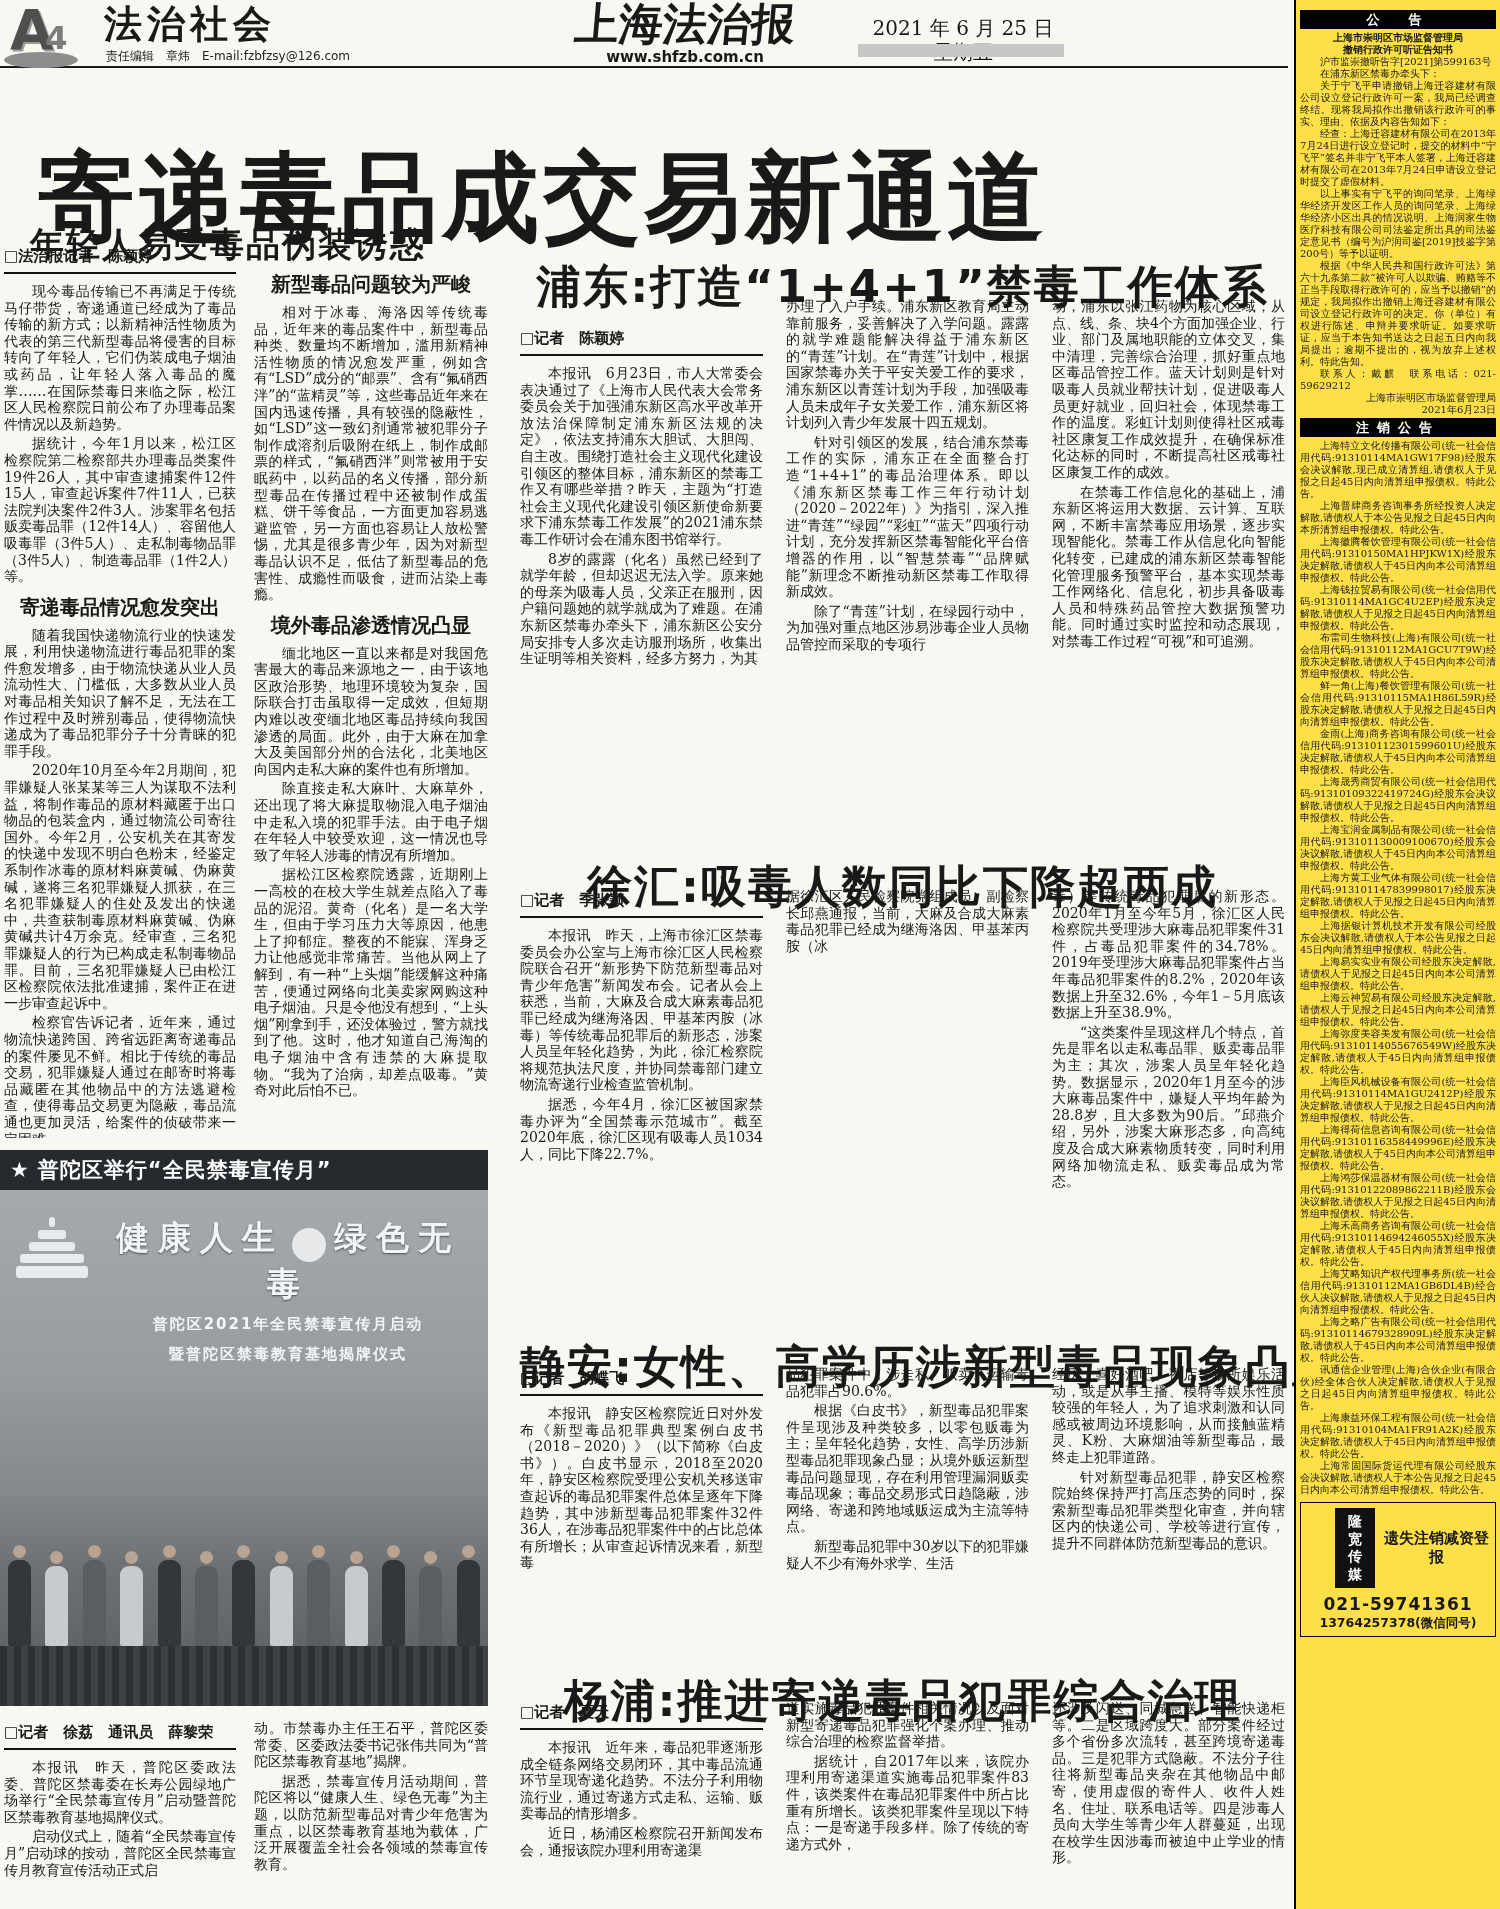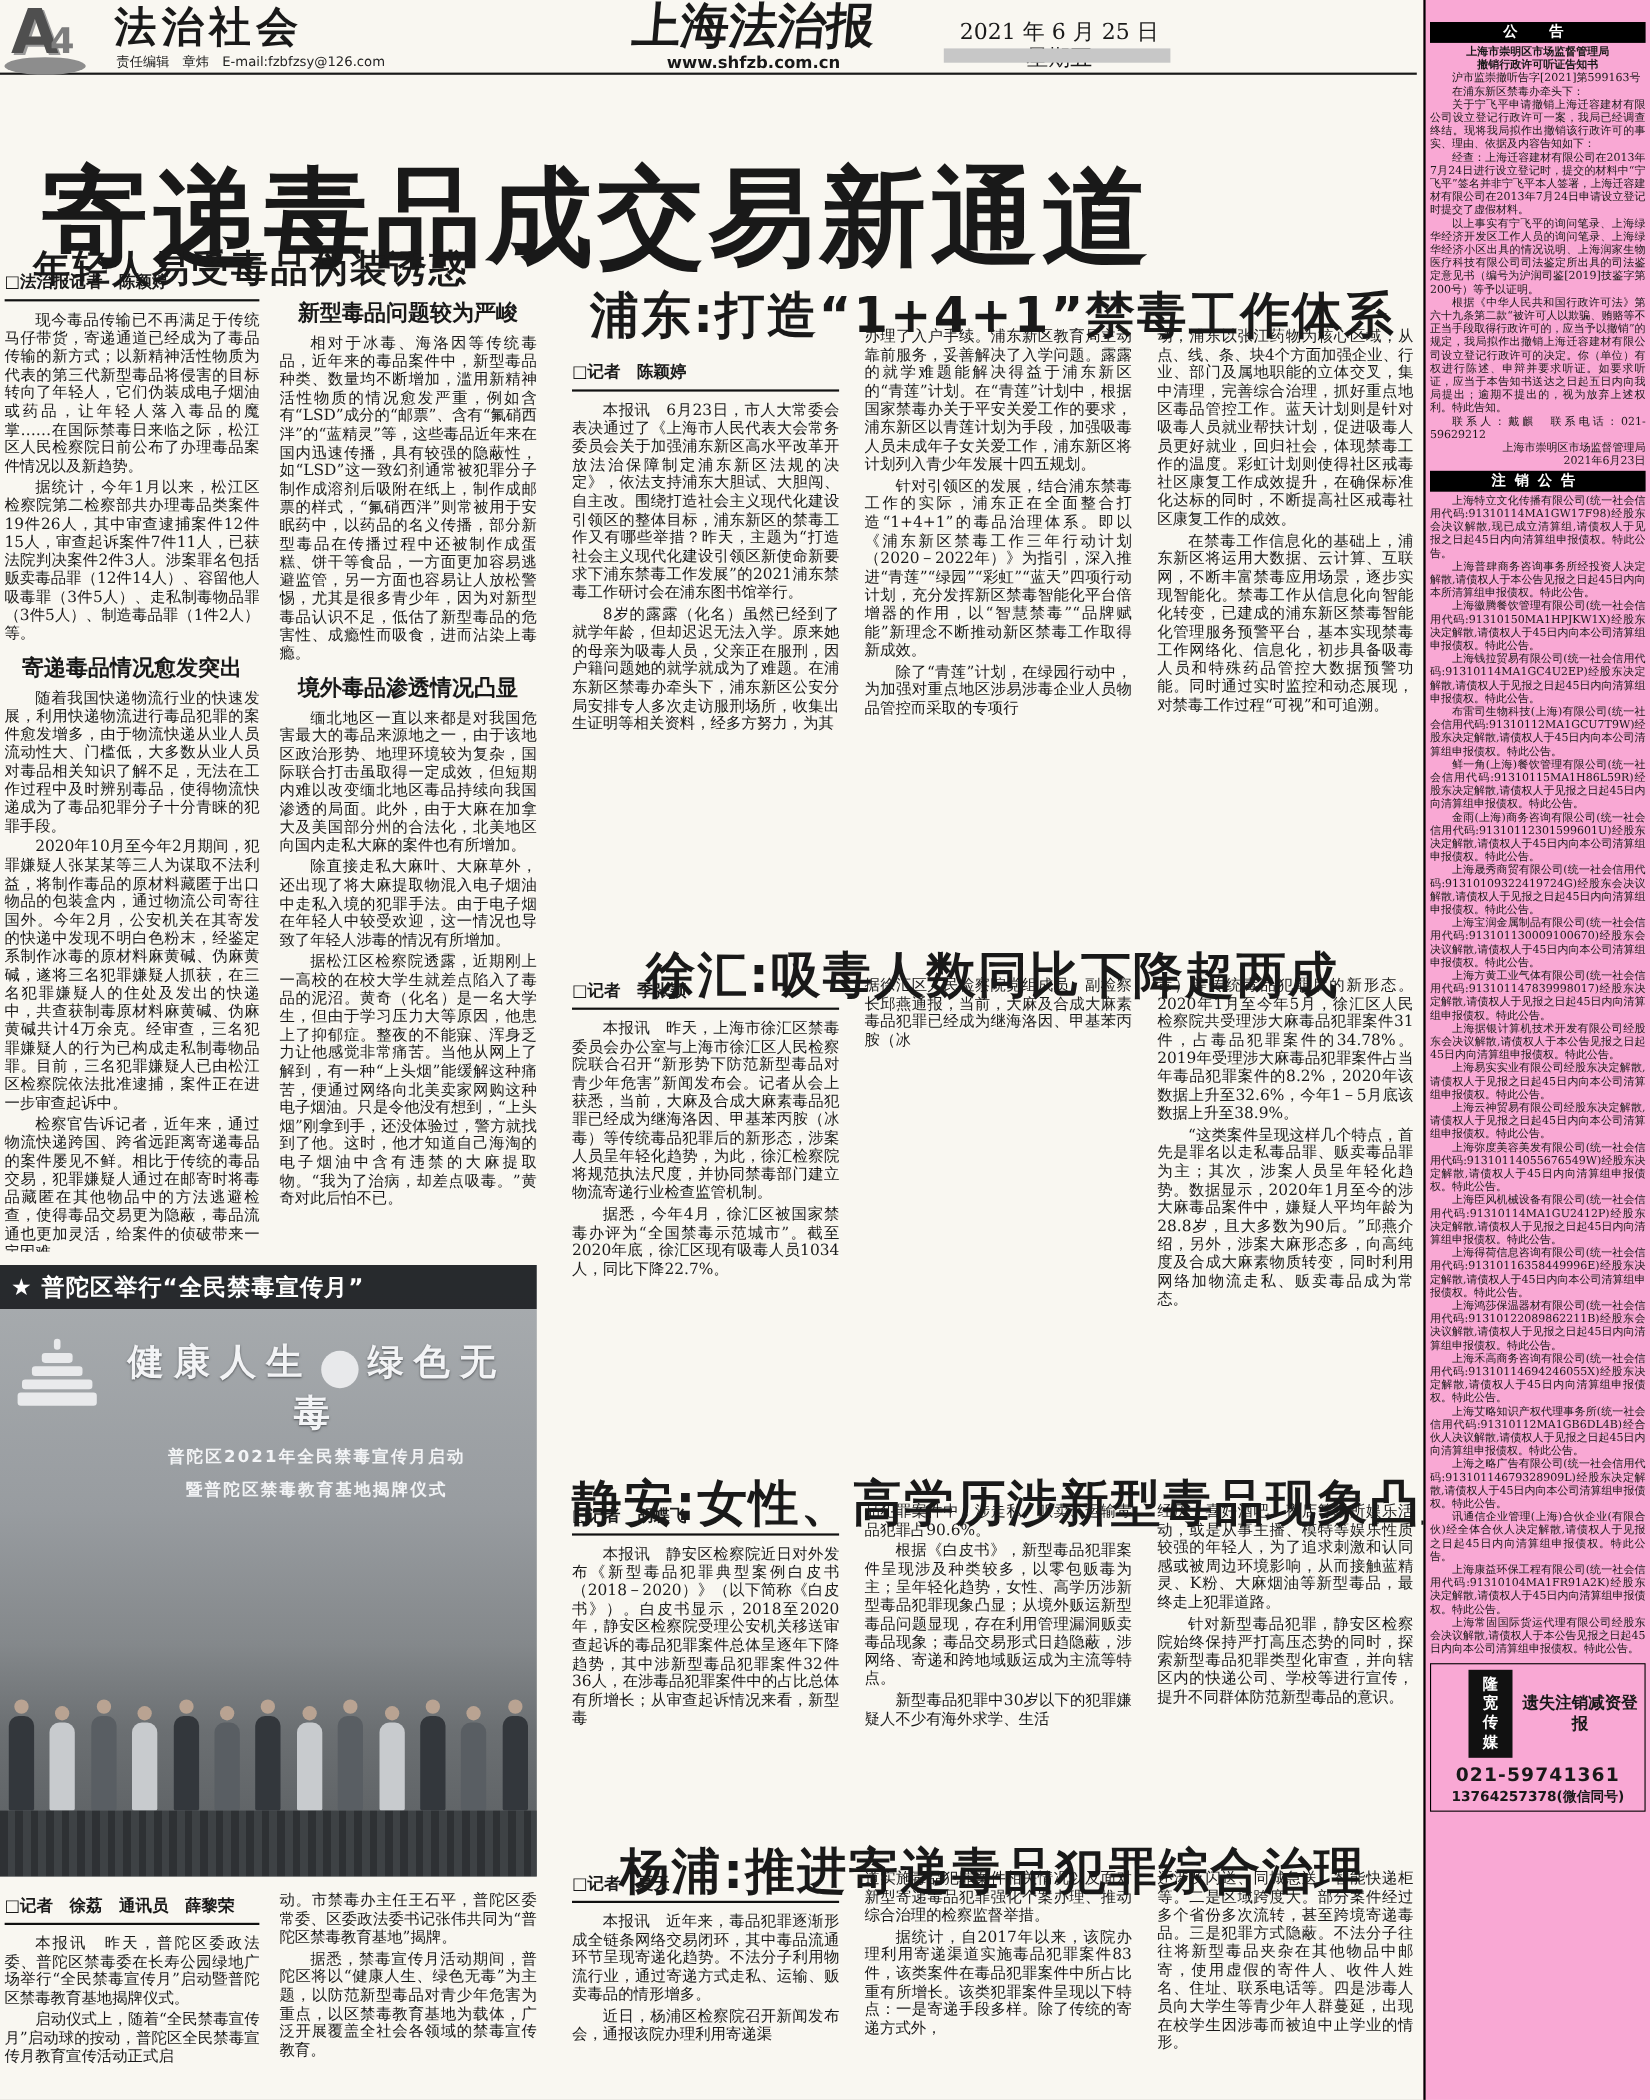--- a/index.html
+++ b/index.html
@@ -45,21 +45,21 @@
   .people{position:absolute;left:8px;right:8px;bottom:60px;display:flex;justify-content:space-between;align-items:flex-end;}
   .person{width:23px;height:86px;border-radius:9px 9px 2px 2px;background:#33373c;position:relative;}
   .person:nth-child(even){background:#c8cbce;height:80px;}
   .person:nth-child(3n){background:#595e63;}
   .person::before{content:"";position:absolute;top:-15px;left:5px;width:13px;height:13px;border-radius:50%;background:#b8a untold;}
   .person::before{background:#b9a392;}
   .stage{position:absolute;bottom:0;left:0;right:0;height:60px;
          background:repeating-linear-gradient(90deg,#2e3134 0 7px,#3e4245 7px 14px);}
   
   .ads{position:absolute;left:1294px;top:0;width:206px;height:1909px;box-sizing:border-box;
-       border-left:2px solid #000;padding:18px 4px;background:#f9a8d4;overflow:hidden;}
+       border-left:2px solid #000;padding:8px 4px;background:#fde047;overflow:hidden;}
   .ads .bar{background:#000;color:#fff;font:700 13px/19px "DejaVu Sans",sans-serif;text-align:center;letter-spacing:8px;margin:2px 0 3px 0;}
   .ads-txt{font-size:10px;line-height:12px;text-align:justify;}
   .ads-txt p{margin:0;text-indent:2em;}
   .ads-txt p.c{text-align:center;font-weight:700;text-indent:0;}
   .ads-txt p.r{text-align:right;text-indent:0;}
   .contact{border:1px solid #000;margin-top:6px;padding:5px 3px;text-align:center;}
   .contact .row{display:flex;align-items:center;justify-content:center;gap:6px;}
   .brand{background:#111;color:#fff;font:700 14px/1.25 "DejaVu Sans",sans-serif;padding:5px 7px;white-space:pre-line;margin-left:31px;}
   .svc{font:700 15px/1.3 "DejaVu Sans",sans-serif;}
   .phone1{font:700 17px/1.3 "DejaVu Sans",sans-serif;margin-top:5px;letter-spacing:1px;}

